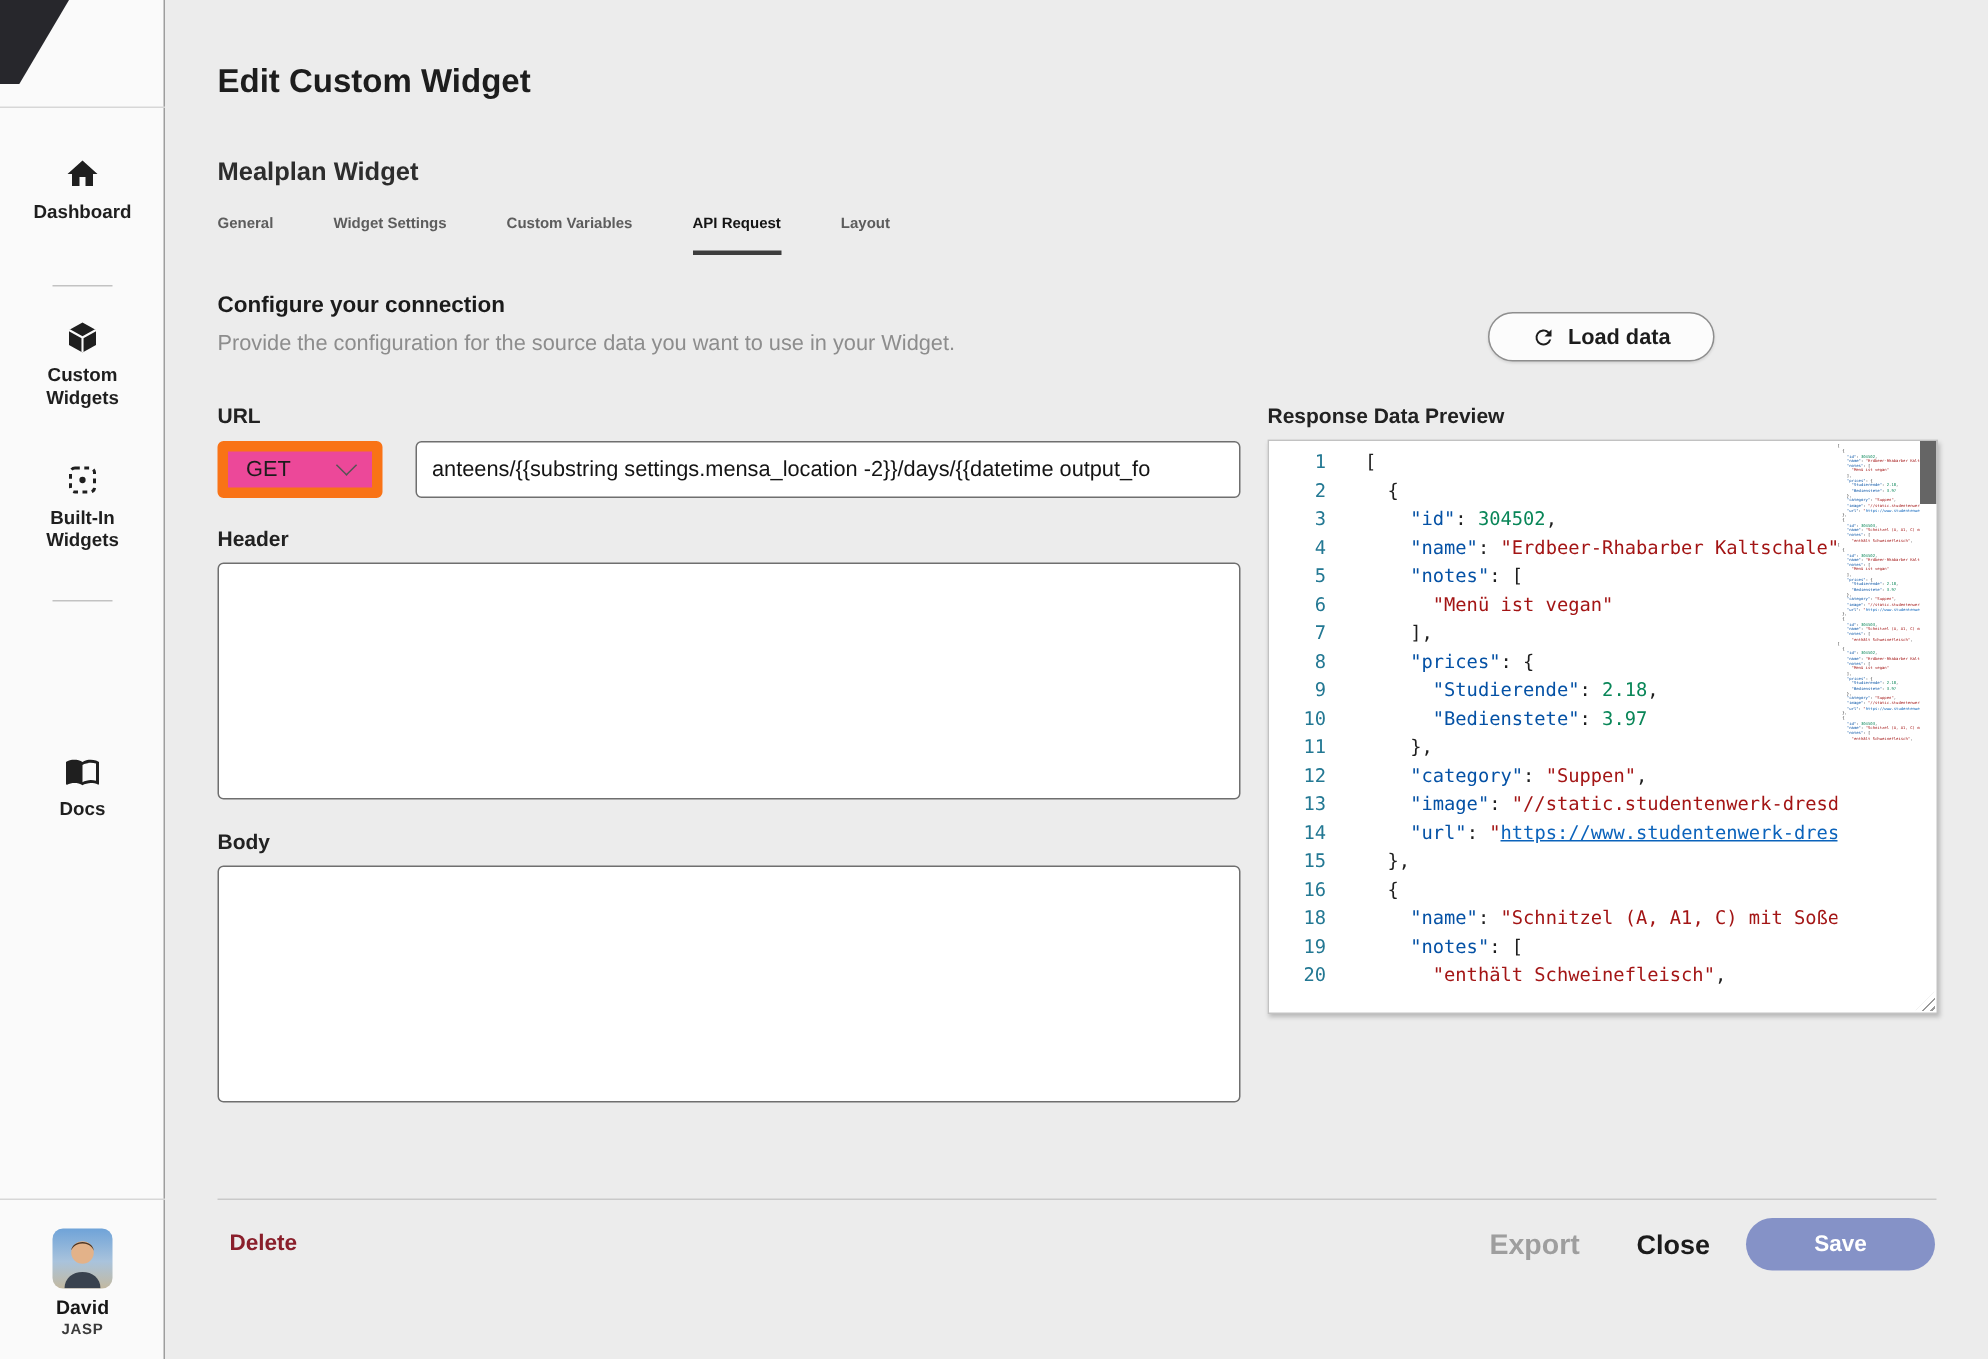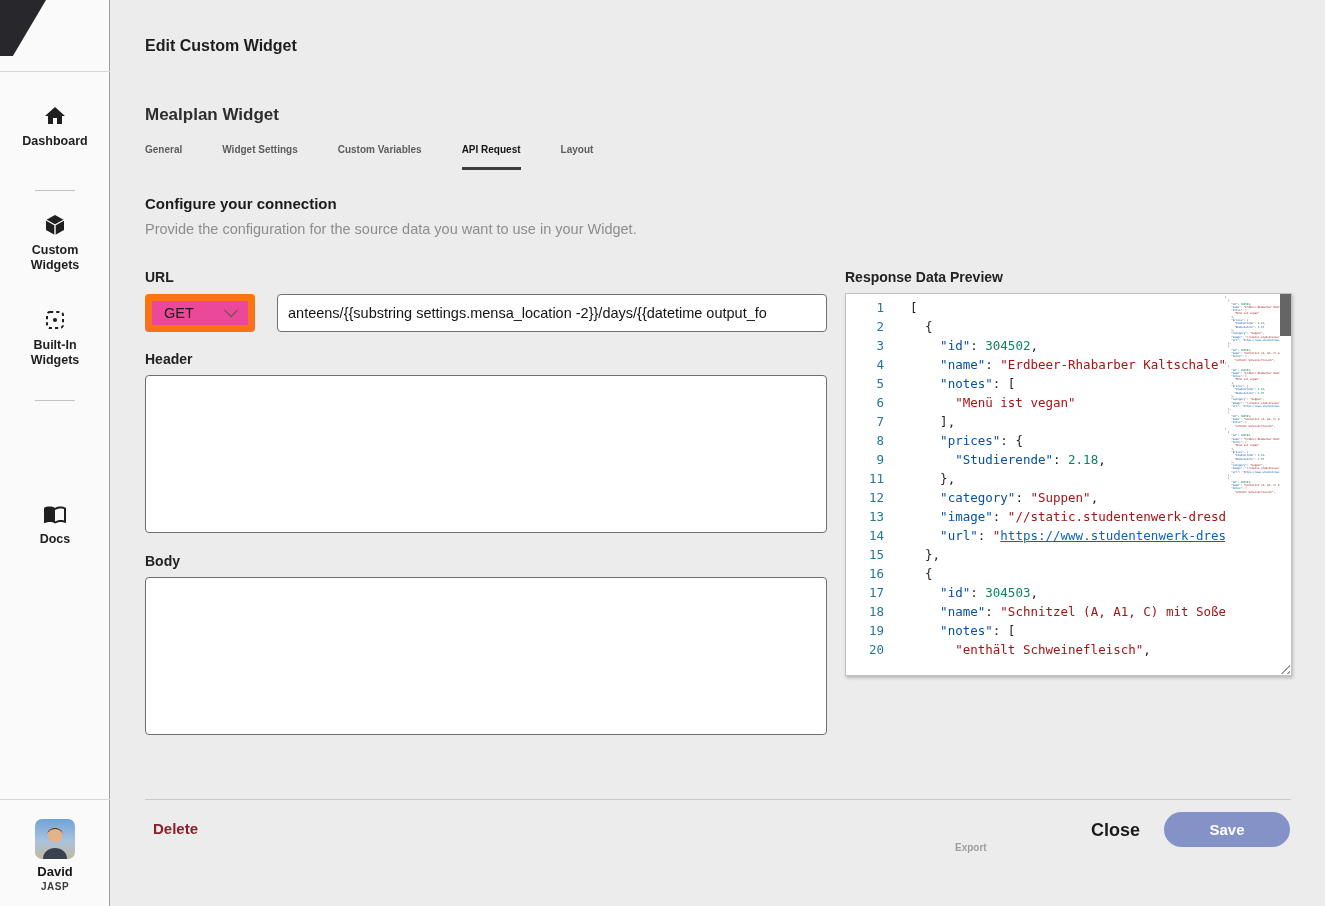--- a/index.html
+++ b/index.html
@@ -13,21 +13,21 @@
   .side-item{position:absolute;left:0;width:110px;text-align:center;cursor:pointer;}
   .side-item .icn{display:block;margin:0 auto 6px auto;width:24px;height:24px;}
   .side-item .lbl{display:block;font-size:12.5px;font-weight:600;color:#1e1e1e;line-height:15px;padding:0 8px;}
   .user{position:absolute;left:0;bottom:14px;width:110px;text-align:center;}
   .avatar{width:40px;height:40px;border-radius:7px;margin:0 auto 5px auto;overflow:hidden;background:linear-gradient(180deg,#6fa3d8 0%,#a9c3dc 55%,#c3b9a0 100%);}
   .user-name{font-size:13px;font-weight:700;color:#161616;}
   .user-org{font-size:10px;font-weight:600;letter-spacing:.5px;color:#3a3a3a;margin-top:2px;}
 
   
   .main{position:absolute;left:110px;top:0;width:1215px;height:906px;}
-  .page-title{position:absolute;left:35px;top:26px;font-size:16px;font-weight:700;color:#1d1d1d;}
+  .page-title{position:absolute;left:35px;top:26px;font-size:22px;font-weight:700;color:#1d1d1d;}
   .widget-name{position:absolute;left:35px;top:91px;font-size:17px;font-weight:700;color:#2d2d2d;}
 
   .tabs{position:absolute;left:35px;top:144px;display:flex;gap:40px;}
   .tab{font-size:10px;font-weight:700;color:#5d5d5d;padding-bottom:12px;border-bottom:3px solid transparent;cursor:pointer;}
   .tab.active{color:#141414;border-bottom-color:#3d3d3d;}
 
   .section-heading{position:absolute;left:35px;top:195px;font-size:15px;font-weight:700;color:#1b1b1b;}
   .section-desc{position:absolute;left:35px;top:221px;font-size:14.5px;color:#8d8d8d;}
 
   .load-btn{position:absolute;left:882px;top:208px;width:151px;height:33px;border:1px solid #8e8e8e;border-radius:17px;background:#fcfcfc;display:flex;align-items:center;justify-content:center;gap:8px;font-size:14.5px;font-weight:700;color:#1c1c1c;cursor:pointer;box-shadow:0 1px 2px rgba(0,0,0,.12);box-sizing:border-box;}
@@ -48,21 +48,21 @@
   .tk-k{color:#0451a5;} .tk-s{color:#a31515;} .tk-n{color:#098658;}
   .tk-l{color:#0b63bb;text-decoration:underline;}
   .minimap{position:absolute;right:11px;top:2px;width:55px;bottom:2px;overflow:hidden;pointer-events:none;}
   .mini-line{white-space:pre;font-size:2.6px;line-height:3.3px;overflow:hidden;}
   .ed-scroll-thumb{position:absolute;right:0;top:0;width:11px;height:42px;background:#3f3f3f;opacity:.8;}
   .resize-grip{position:absolute;right:1px;bottom:1px;width:13px;height:13px;clip-path:polygon(100% 0,100% 100%,0 100%);background:repeating-linear-gradient(135deg,#9a9a9a 0 1px,transparent 1px 4px);}
 
   
   .footer-divider{position:absolute;left:35px;top:799px;width:1146px;border-top:1px solid #c9c9c9;}
   .delete-btn{position:absolute;left:43px;top:820px;font-size:15px;font-weight:700;color:#8a1f2b;cursor:pointer;}
-  .export-btn{position:absolute;left:845px;top:820px;font-size:10px;font-weight:700;color:#9e9e9e;cursor:pointer;margin-top:22px;}
+  .export-btn{position:absolute;left:883px;top:820px;font-size:19px;font-weight:700;color:#9e9e9e;cursor:pointer;}
   .close-btn{position:absolute;left:981px;top:820px;font-size:18px;font-weight:700;color:#1b1b1b;cursor:pointer;}
   .save-btn{position:absolute;left:1054px;top:812px;width:126px;height:35px;border-radius:18px;border:none;background:#8592c7;color:#fff;font-size:15px;font-weight:700;cursor:pointer;}
 </style>
 </head>
 <body>
 
 <div class="app">
 
   <aside class="sidebar">
     <div class="logo"></div>
@@ -127,20 +127,26 @@
       <div class="tab">General</div>
       <div class="tab">Widget Settings</div>
       <div class="tab">Custom Variables</div>
       <div class="tab active">API Request</div>
       <div class="tab">Layout</div>
     </div>
 
     <div class="section-heading">Configure your connection</div>
     <div class="section-desc">Provide the configuration for the source data you want to use in your Widget.</div>
 
+    <button class="load-btn">
+      <svg width="16" height="16" viewBox="0 0 24 24">
+          <path d="M17.65 6.35A8 8 0 1 0 19.73 14h-2.08A6 6 0 1 1 12 6c1.66 0 3.14.69 4.22 1.78L13 11h7V4l-2.35 2.35z" fill="#1c1c1c"></path>
+        </svg>
+      <span>Load data</span>
+    </button>
 
     <div class="field-label" style="left:35px;top:269px">URL</div>
 
     <div class="method-select">
       <span>GET</span>
       <span class="chevron"></span>
     </div>
 
     <input class="url-input" type="text" value="anteens/{{substring settings.mensa_location -2}}/days/{{datetime output_fo" style="">
 
@@ -184,20 +190,24 @@
           </div>
           <div class="ed-line">
             <span class="ed-num">8</span>
             <span class="ed-code"><span class="tk-w">    </span><span class="tk-k">"prices"</span><span class="tk-p">: {</span></span>
           </div>
           <div class="ed-line">
             <span class="ed-num">9</span>
             <span class="ed-code"><span class="tk-w">      </span><span class="tk-k">"Studierende"</span><span class="tk-p">: </span><span class="tk-n">2.18</span><span class="tk-p">,</span></span>
           </div>
           <div class="ed-line">
+            <span class="ed-num">10</span>
+            <span class="ed-code"><span class="tk-w">      </span><span class="tk-k">"Bedienstete"</span><span class="tk-p">: </span><span class="tk-n">3.97</span></span>
+          </div>
+          <div class="ed-line">
             <span class="ed-num">11</span>
             <span class="ed-code"><span class="tk-p">    },</span></span>
           </div>
           <div class="ed-line">
             <span class="ed-num">12</span>
             <span class="ed-code"><span class="tk-w">    </span><span class="tk-k">"category"</span><span class="tk-p">: </span><span class="tk-s">"Suppen"</span><span class="tk-p">,</span></span>
           </div>
           <div class="ed-line">
             <span class="ed-num">13</span>
             <span class="ed-code"><span class="tk-w">    </span><span class="tk-k">"image"</span><span class="tk-p">: </span><span class="tk-s">"//static.studentenwerk-dresden"</span></span>
@@ -206,24 +216,20 @@
             <span class="ed-num">14</span>
             <span class="ed-code"><span class="tk-w">    </span><span class="tk-k">"url"</span><span class="tk-p">: </span><span class="tk-s">"</span><span class="tk-l">https://www.studentenwerk-dresd</span></span>
           </div>
           <div class="ed-line">
             <span class="ed-num">15</span>
             <span class="ed-code"><span class="tk-p">  },</span></span>
           </div>
           <div class="ed-line">
             <span class="ed-num">16</span>
             <span class="ed-code"><span class="tk-p">  {</span></span>
-          </div>
-          <div class="ed-line">
-            <span class="ed-num">17</span>
-            <span class="ed-code"><span class="tk-w">    </span><span class="tk-k">"id"</span><span class="tk-p">: </span><span class="tk-n">304503</span><span class="tk-p">,</span></span>
           </div>
           <div class="ed-line">
             <span class="ed-num">18</span>
             <span class="ed-code"><span class="tk-w">    </span><span class="tk-k">"name"</span><span class="tk-p">: </span><span class="tk-s">"Schnitzel (A, A1, C) mit Soße"</span></span>
           </div>
           <div class="ed-line">
             <span class="ed-num">19</span>
             <span class="ed-code"><span class="tk-w">    </span><span class="tk-k">"notes"</span><span class="tk-p">: [</span></span>
           </div>
           <div class="ed-line">

